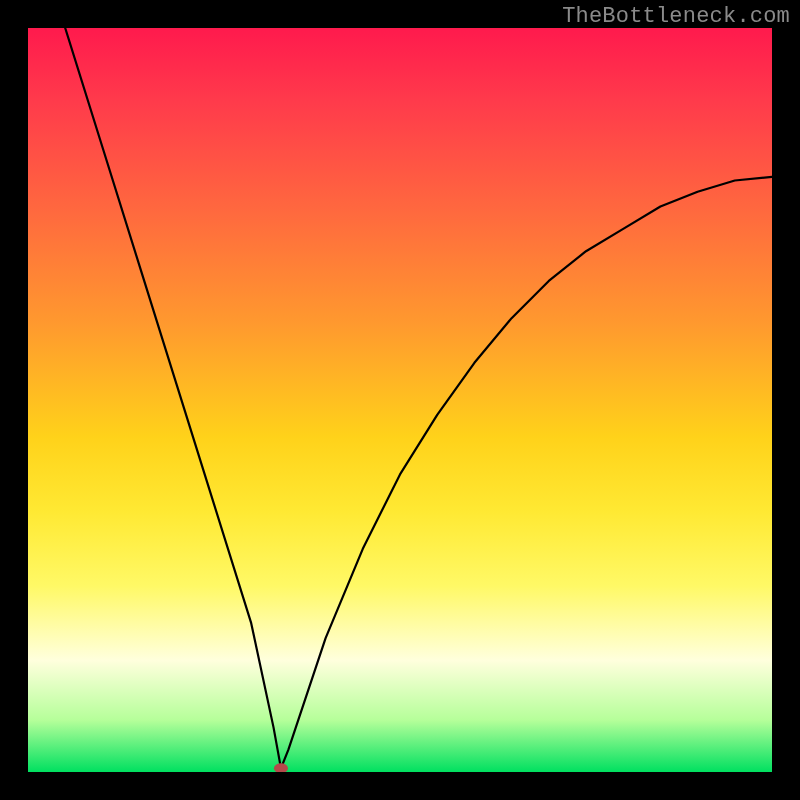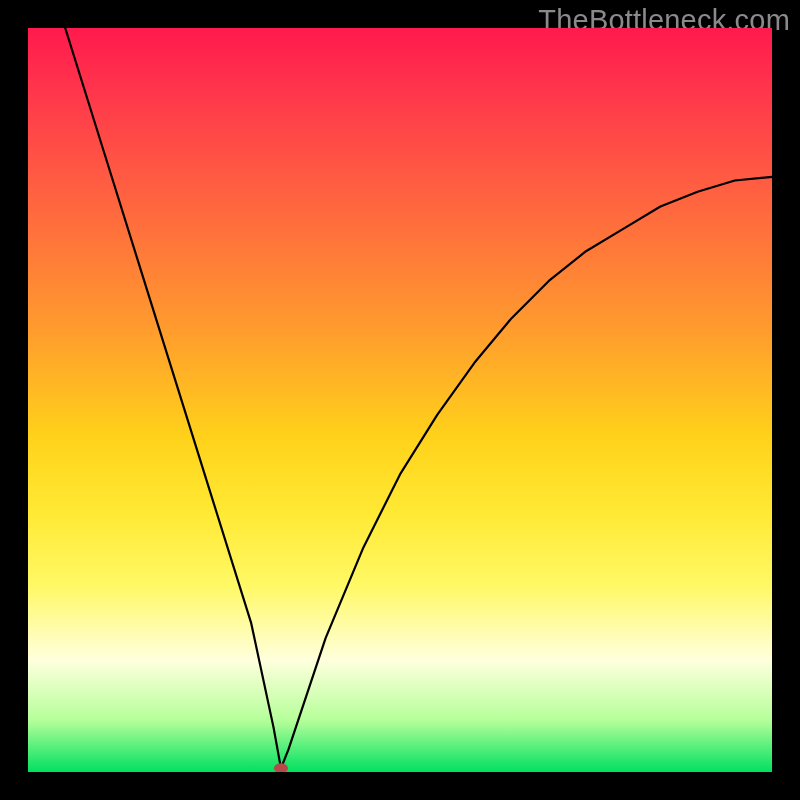--- a/index.html
+++ b/index.html
@@ -54,24 +54,25 @@
   }
   .marker {
     fill: #b44a4a;
     stroke: none;
   }
   .watermark {
     position: absolute;
     top: 4px;
     right: 10px;
     color: #8a8a8a;
-    font-size: 29px;
+    font-size: 22px;
     font-weight: 400;
     letter-spacing: 0.2px;
     user-select: none;
+    font-family: Liberation Mono, monospace;
   }
 </style>
 </head>
 <body>
 
 <div class="frame">
   <div class="watermark">TheBottleneck.com</div>
   <div class="plot">
     <svg viewBox="0 0 744 744">
       <path class="curve" d="M37.20 0.00 L74.40 119.04 L111.60 238.08 L148.80 357.12 L186.00 476.16 L223.20 595.20 L245.52 699.36 L252.96 740.28 L260.40 721.68 L297.60 610.08 L334.80 520.80 L372.00 446.40 L409.20 386.88 L446.40 334.80 L483.60 290.16 L520.80 252.96 L558.00 223.20 L595.20 200.88 L632.40 178.56 L669.60 163.68 L706.80 152.52 L744.00 148.80"></path>

